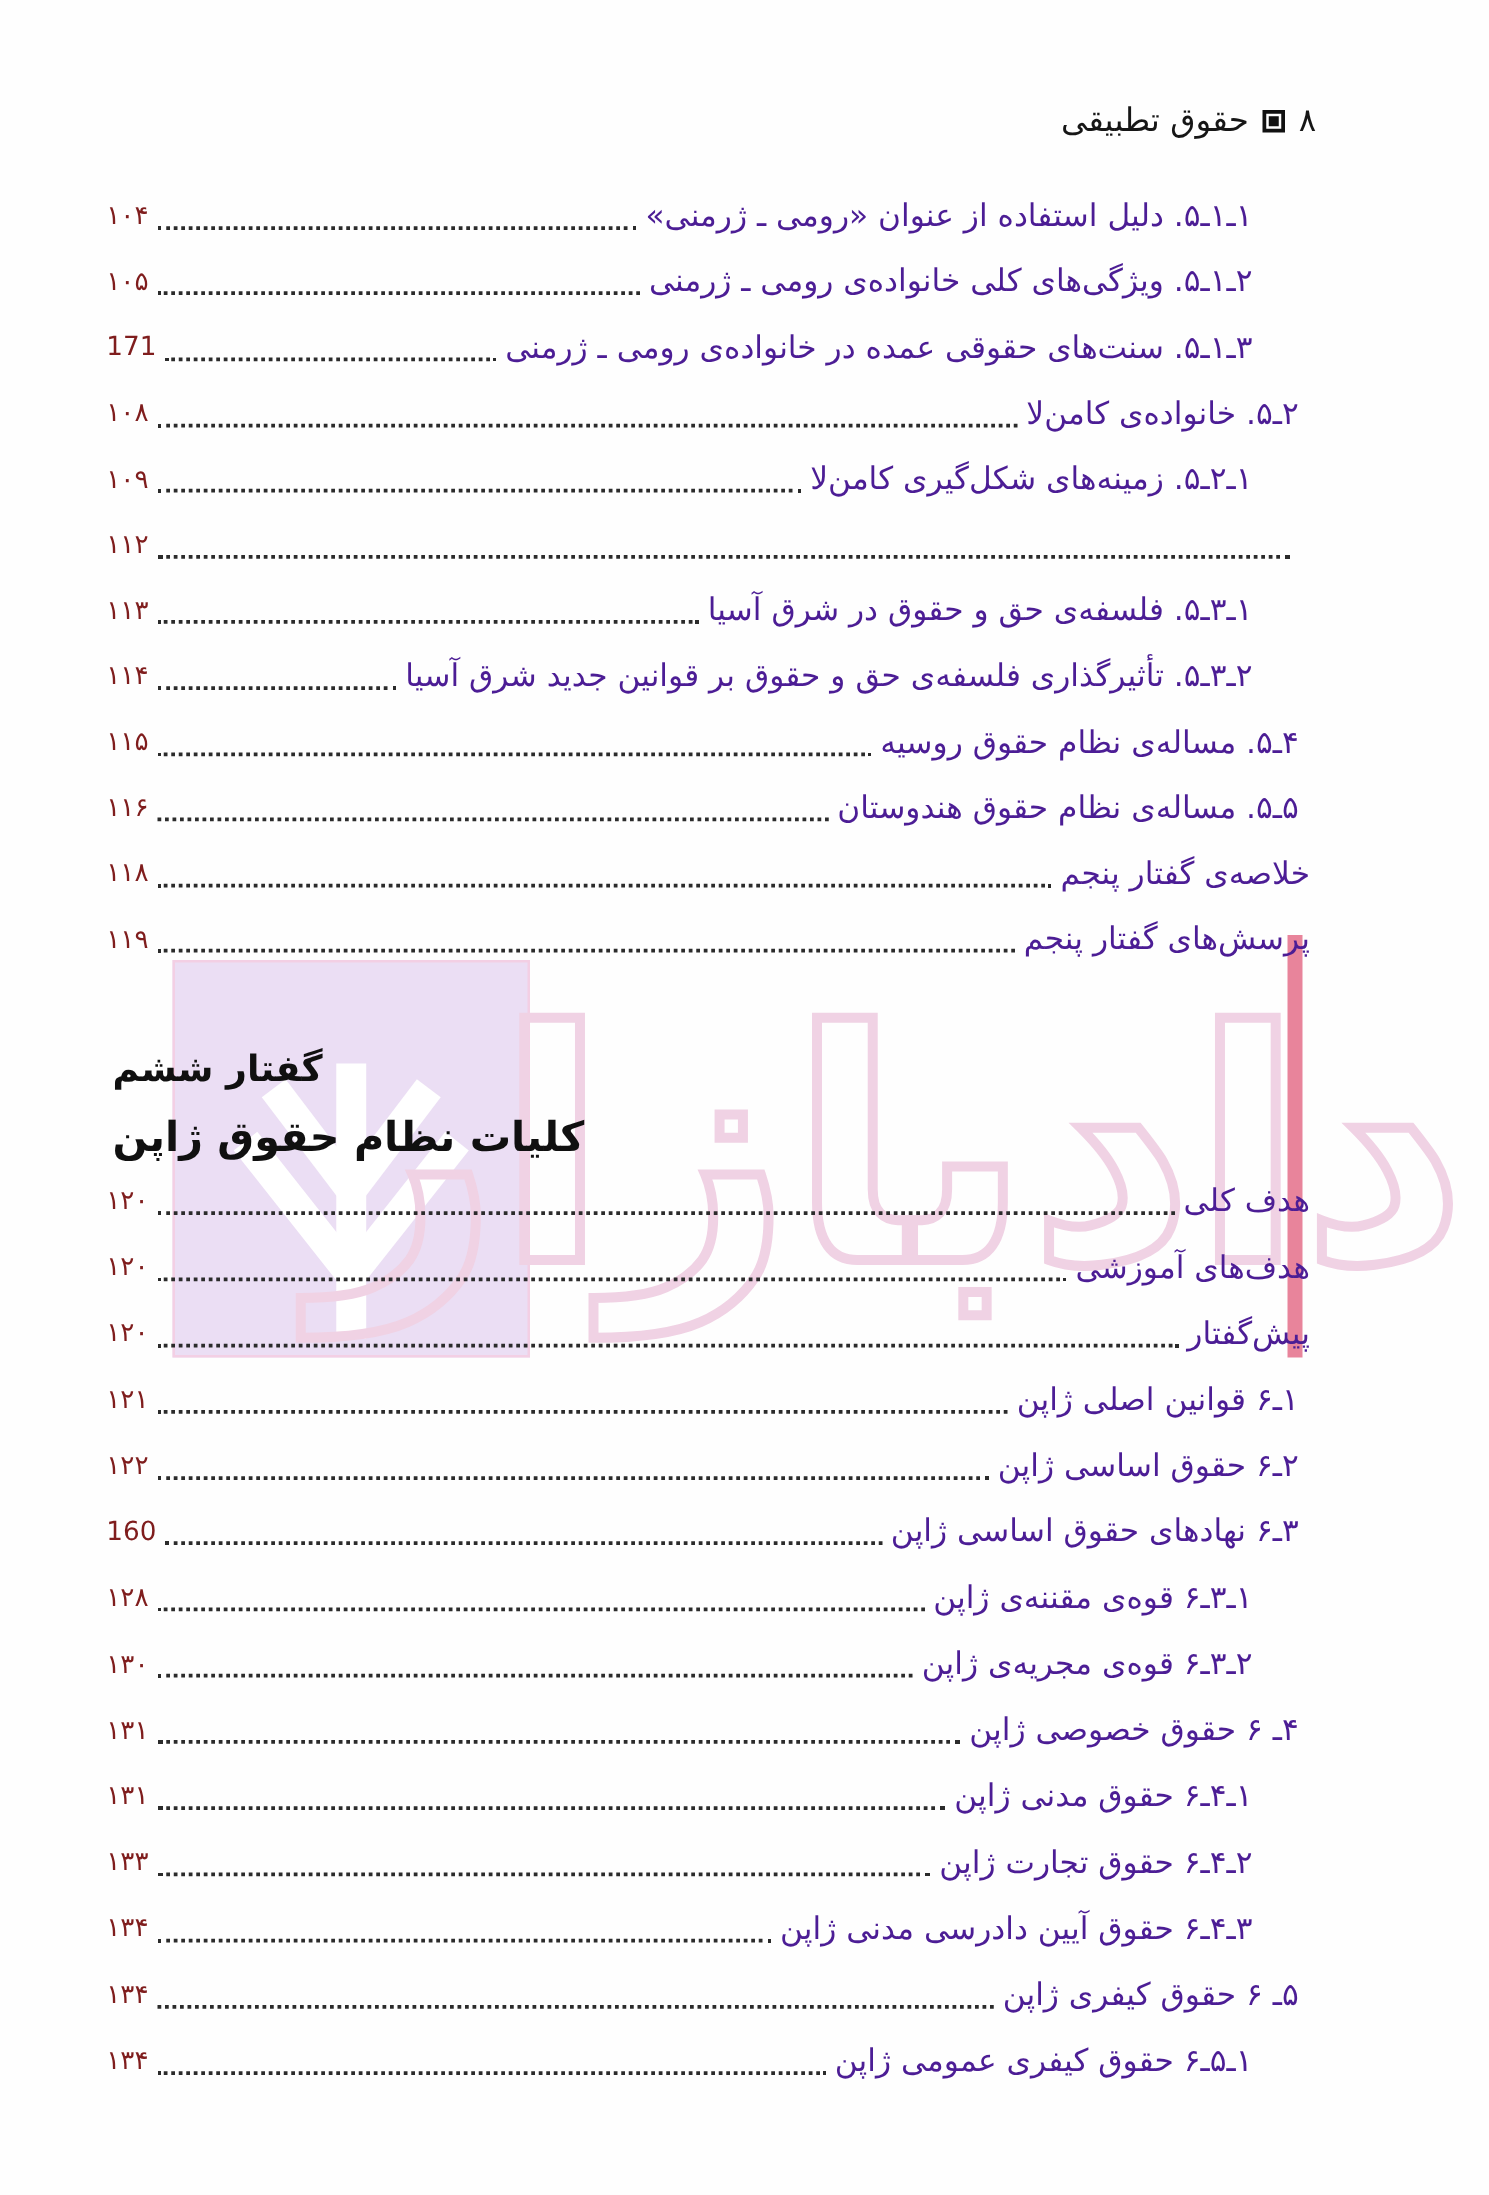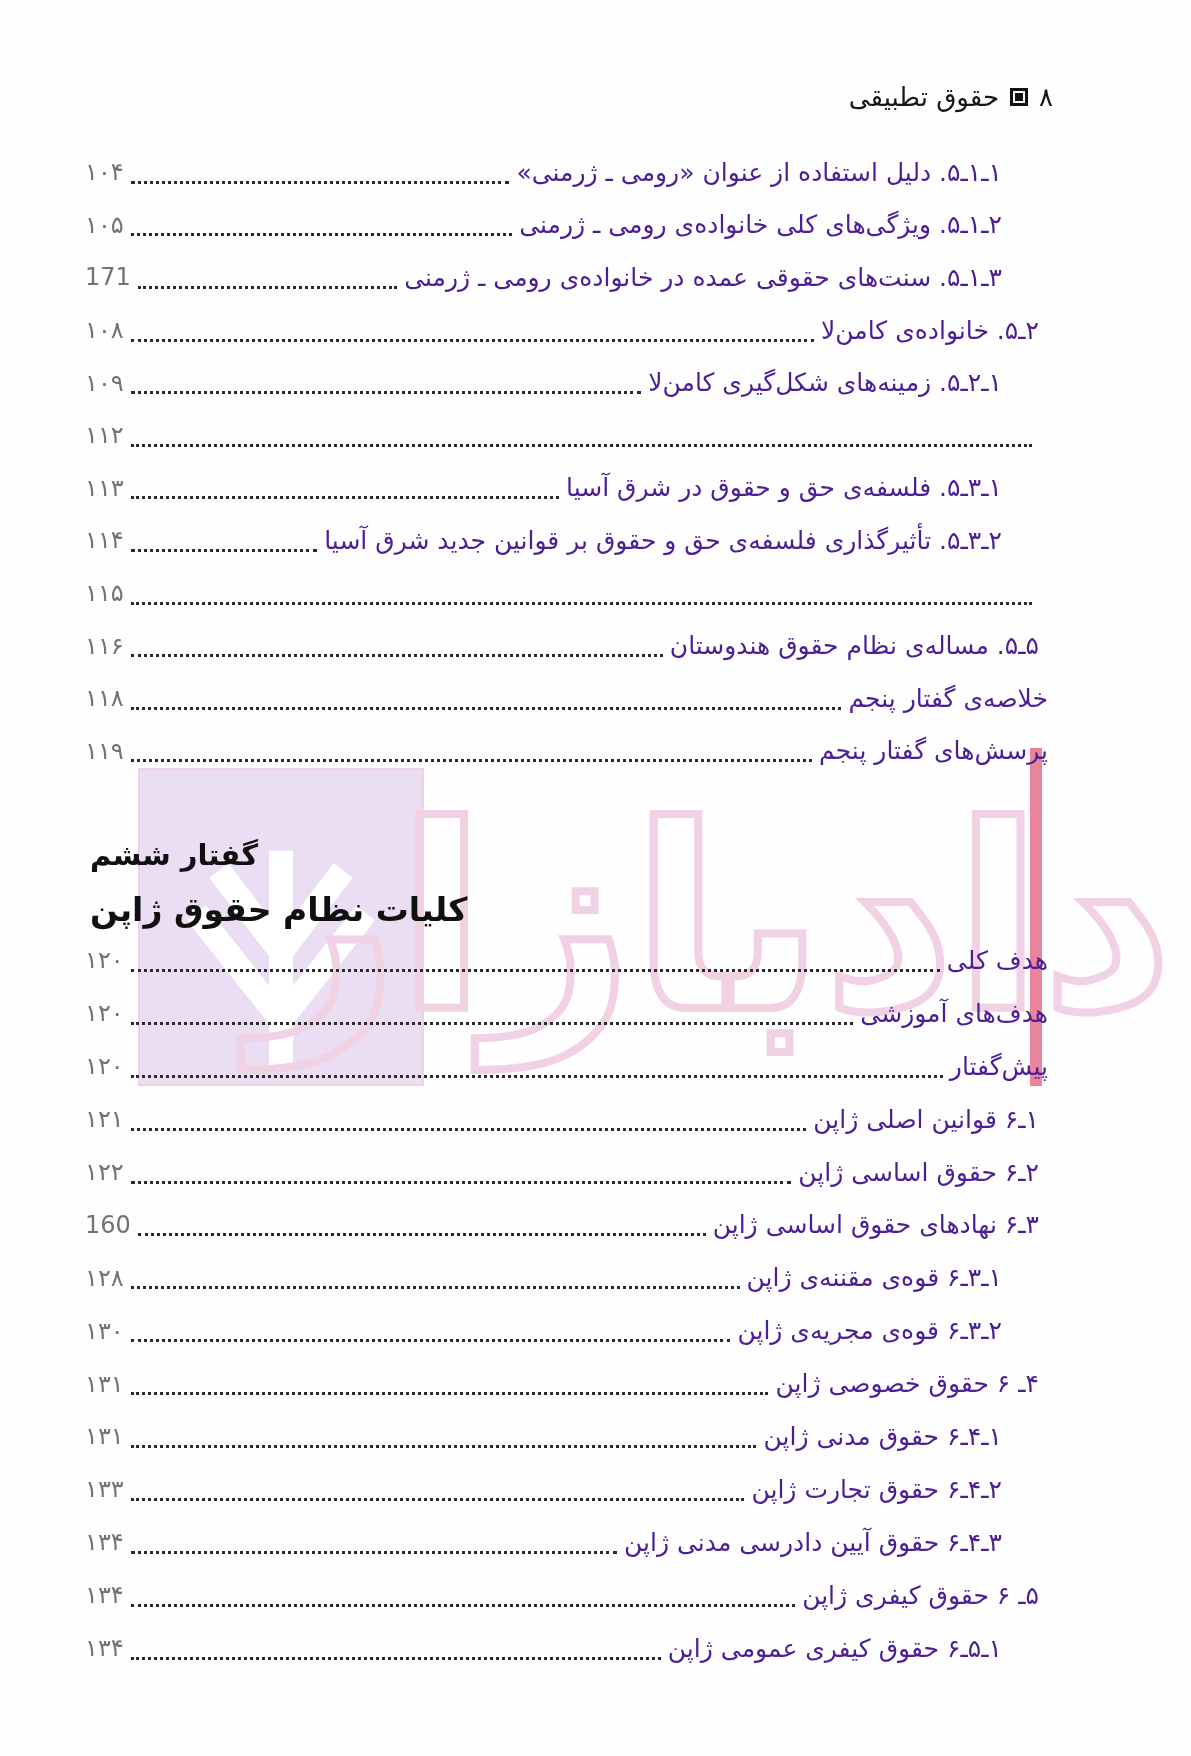--- a/index.html
+++ b/index.html
@@ -32,21 +32,21 @@
   .toc{position:absolute;right:143px;left:85px;z-index:2;}
   #sec5{top:146px;}
   #ch6{top:934px;}
   .row{height:52.6px;display:flex;align-items:center;direction:rtl;}
   #ch6 .row{height:52.9px;}
   .row .title{font-size:25px;white-space:nowrap;color:#4c1d95;flex:0 0 auto;}
   .row .leader{
     flex:1 1 auto;height:0;margin:0 7px;
     border-bottom:3px dotted #2b2b2b;transform:translateY(10px);
   }
-  .row .pagenum{font-size:24px;color:#737373;flex:0 0 auto;text-align:left;}
+  .row .pagenum{font-size:21px;color:#7f1d1d;flex:0 0 auto;text-align:left;}
   .indent-0{padding-right:0;}
   .indent-1{padding-right:9px;}
   .indent-2{padding-right:46px;}
   
   .chapter-heading{
     position:absolute;top:838px;left:90px;right:0;z-index:2;
     text-align:left;direction:rtl;color:#101010;
   }
   .chapter-heading .h1{font-size:29px;font-weight:bold;line-height:34px;}
   .chapter-heading .h2{font-size:33px;font-weight:bold;line-height:40px;margin-top:18px;}
@@ -116,20 +116,21 @@
         <span class="title">۱ـ۳ـ۵. فلسفه‌ی حق و حقوق در شرق آسیا</span>
         <span class="leader"></span>
         <span class="pagenum">۱۱۳</span>
       </div>
       <div class="row indent-2">
         <span class="title">۲ـ۳ـ۵. تأثیرگذاری فلسفه‌ی حق و حقوق بر قوانین جدید شرق آسیا</span>
         <span class="leader"></span>
         <span class="pagenum">۱۱۴</span>
       </div>
       <div class="row indent-1">
+        <span class="title">۴ـ۵. مساله‌ی نظام حقوق روسیه</span>
         <span class="leader"></span>
         <span class="pagenum">۱۱۵</span>
       </div>
       <div class="row indent-1">
         <span class="title">۵ـ۵. مساله‌ی نظام حقوق هندوستان</span>
         <span class="leader"></span>
         <span class="pagenum">۱۱۶</span>
       </div>
       <div class="row indent-0">
         <span class="title">خلاصه‌ی گفتار پنجم</span>

